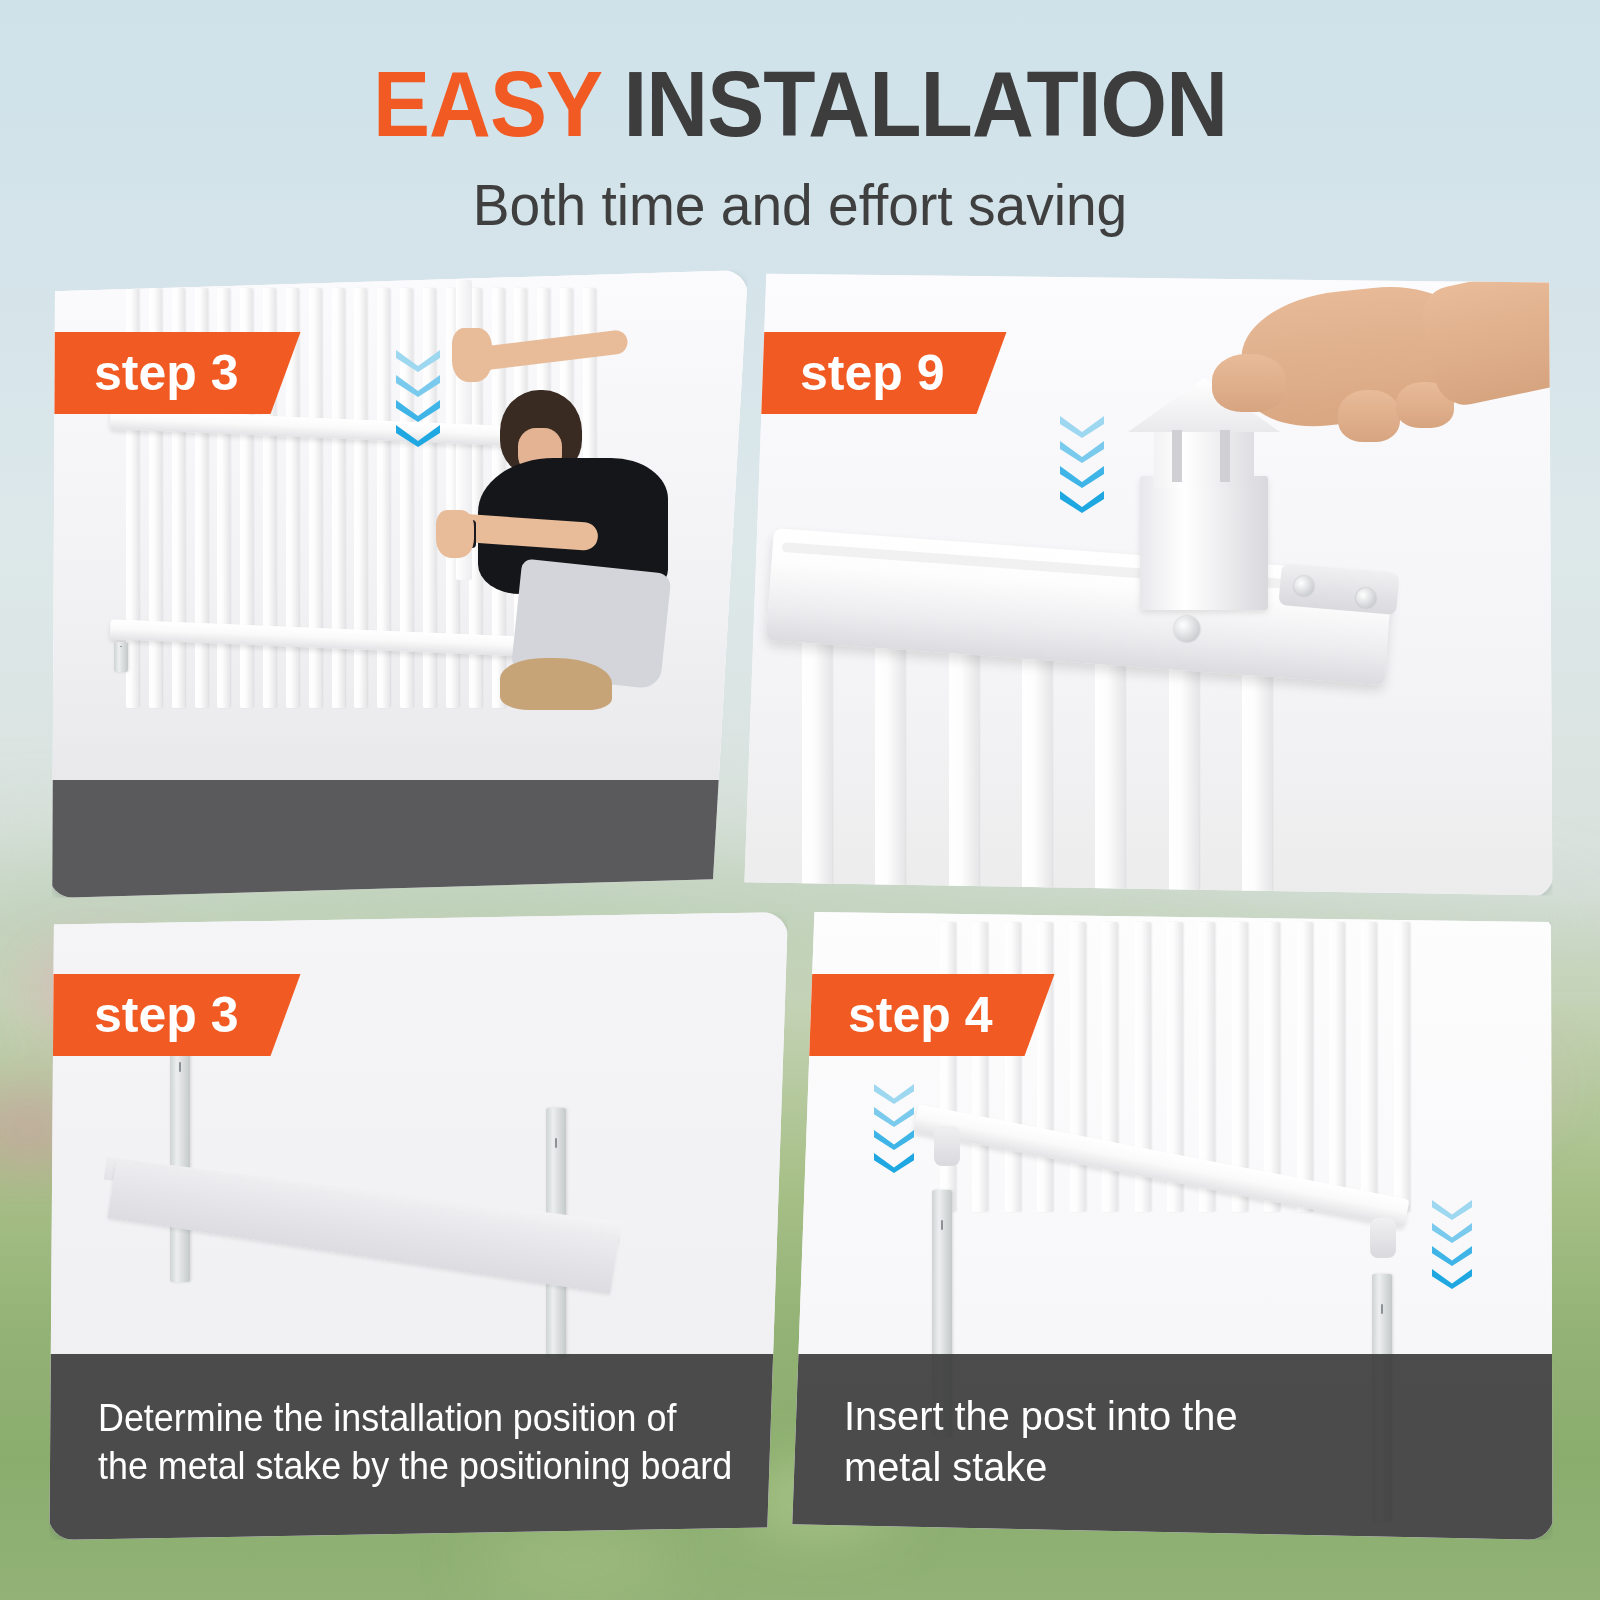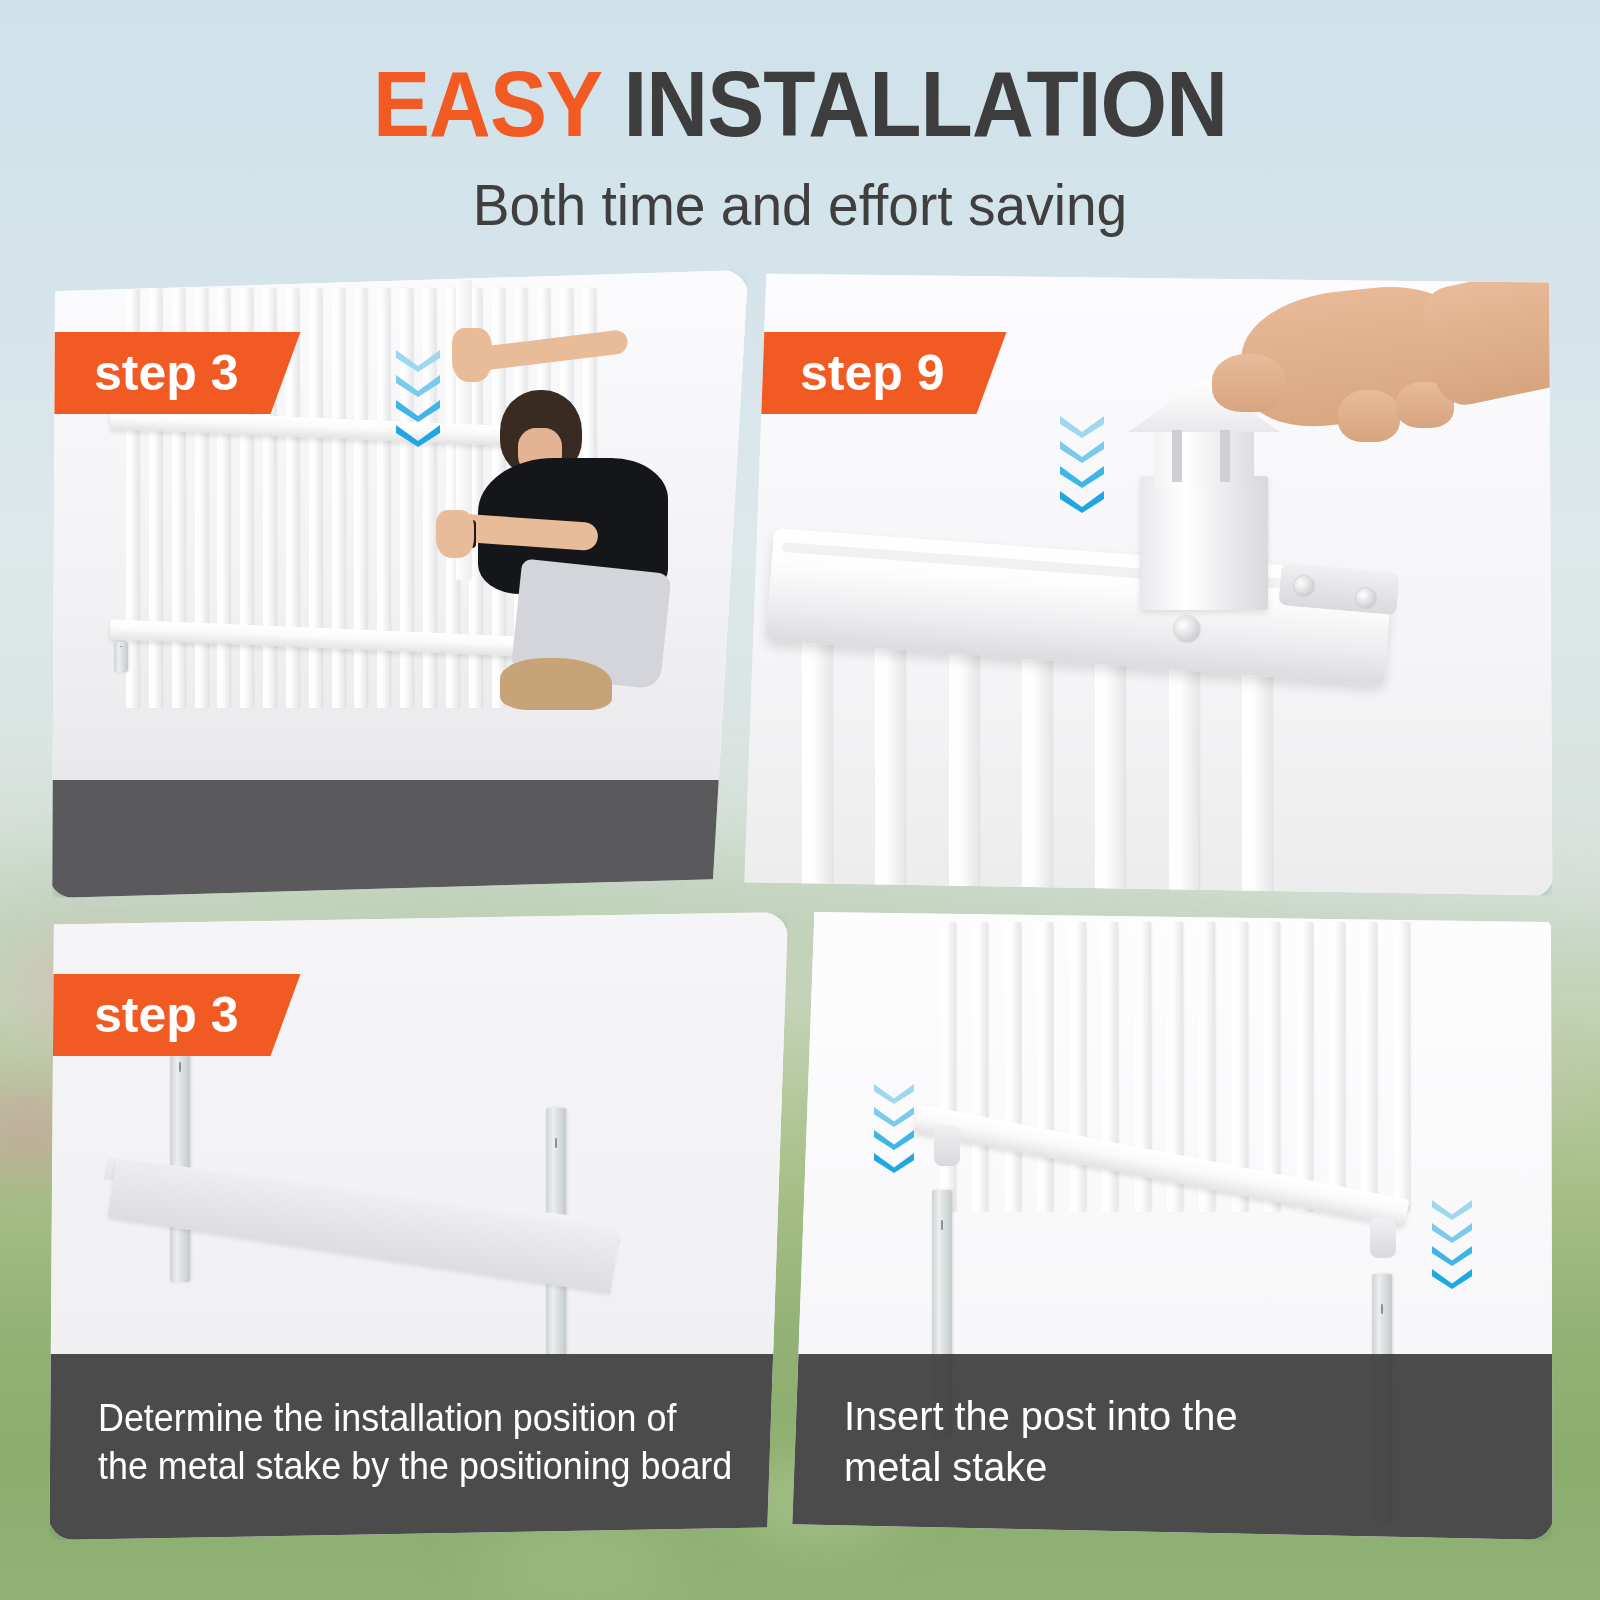--- a/index.html
+++ b/index.html
@@ -364,20 +364,23 @@
           </svg>
         <svg width="40" height="20" viewBox="0 0 44 22">
             <polygon points="0,0 22,16 44,0 44,8 22,22 0,8" fill="#3fb4e6"></polygon>
           </svg>
         <svg width="40" height="20" viewBox="0 0 44 22">
             <polygon points="0,0 22,16 44,0 44,8 22,22 0,8" fill="#1fa7e2"></polygon>
           </svg>
       </div>
     </div>
 
+    <div class="badge">
+      <span>step 4</span>
+    </div>
     <div class="caption">
       <div>
         <span>Insert the post into the</span>
         <span>metal stake</span>
       </div>
     </div>
   </div>
 
 </div>
 

